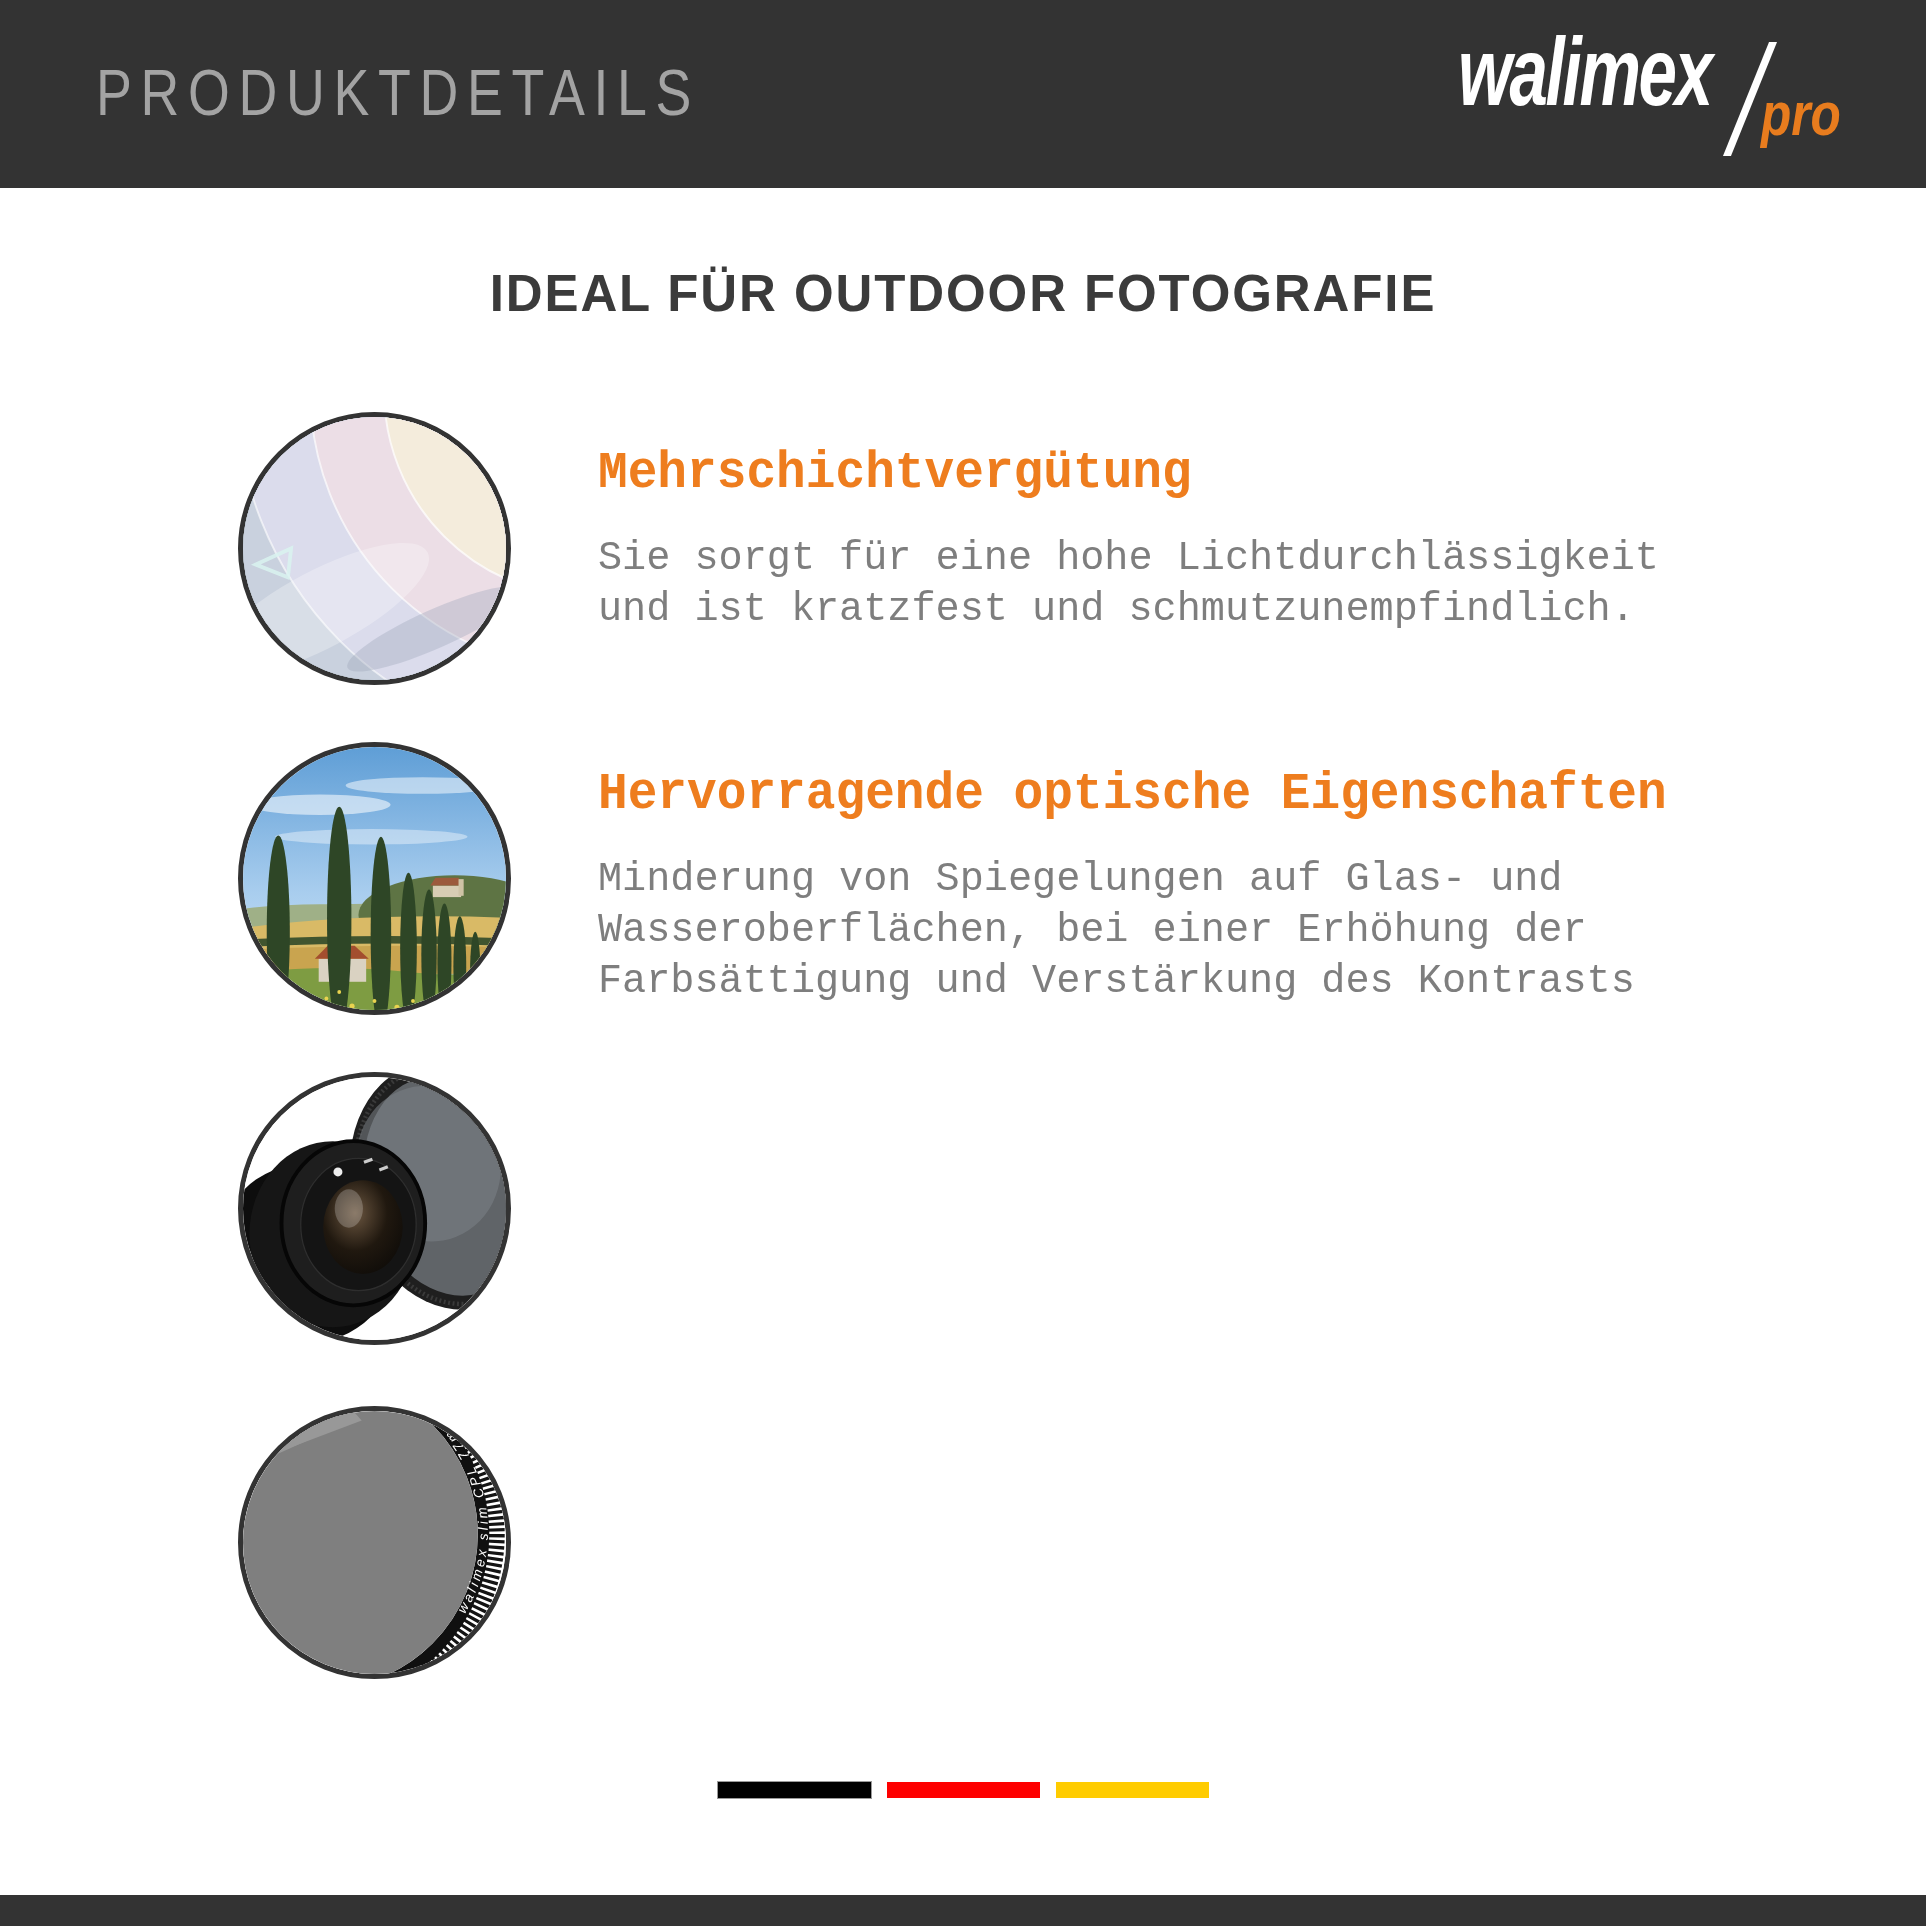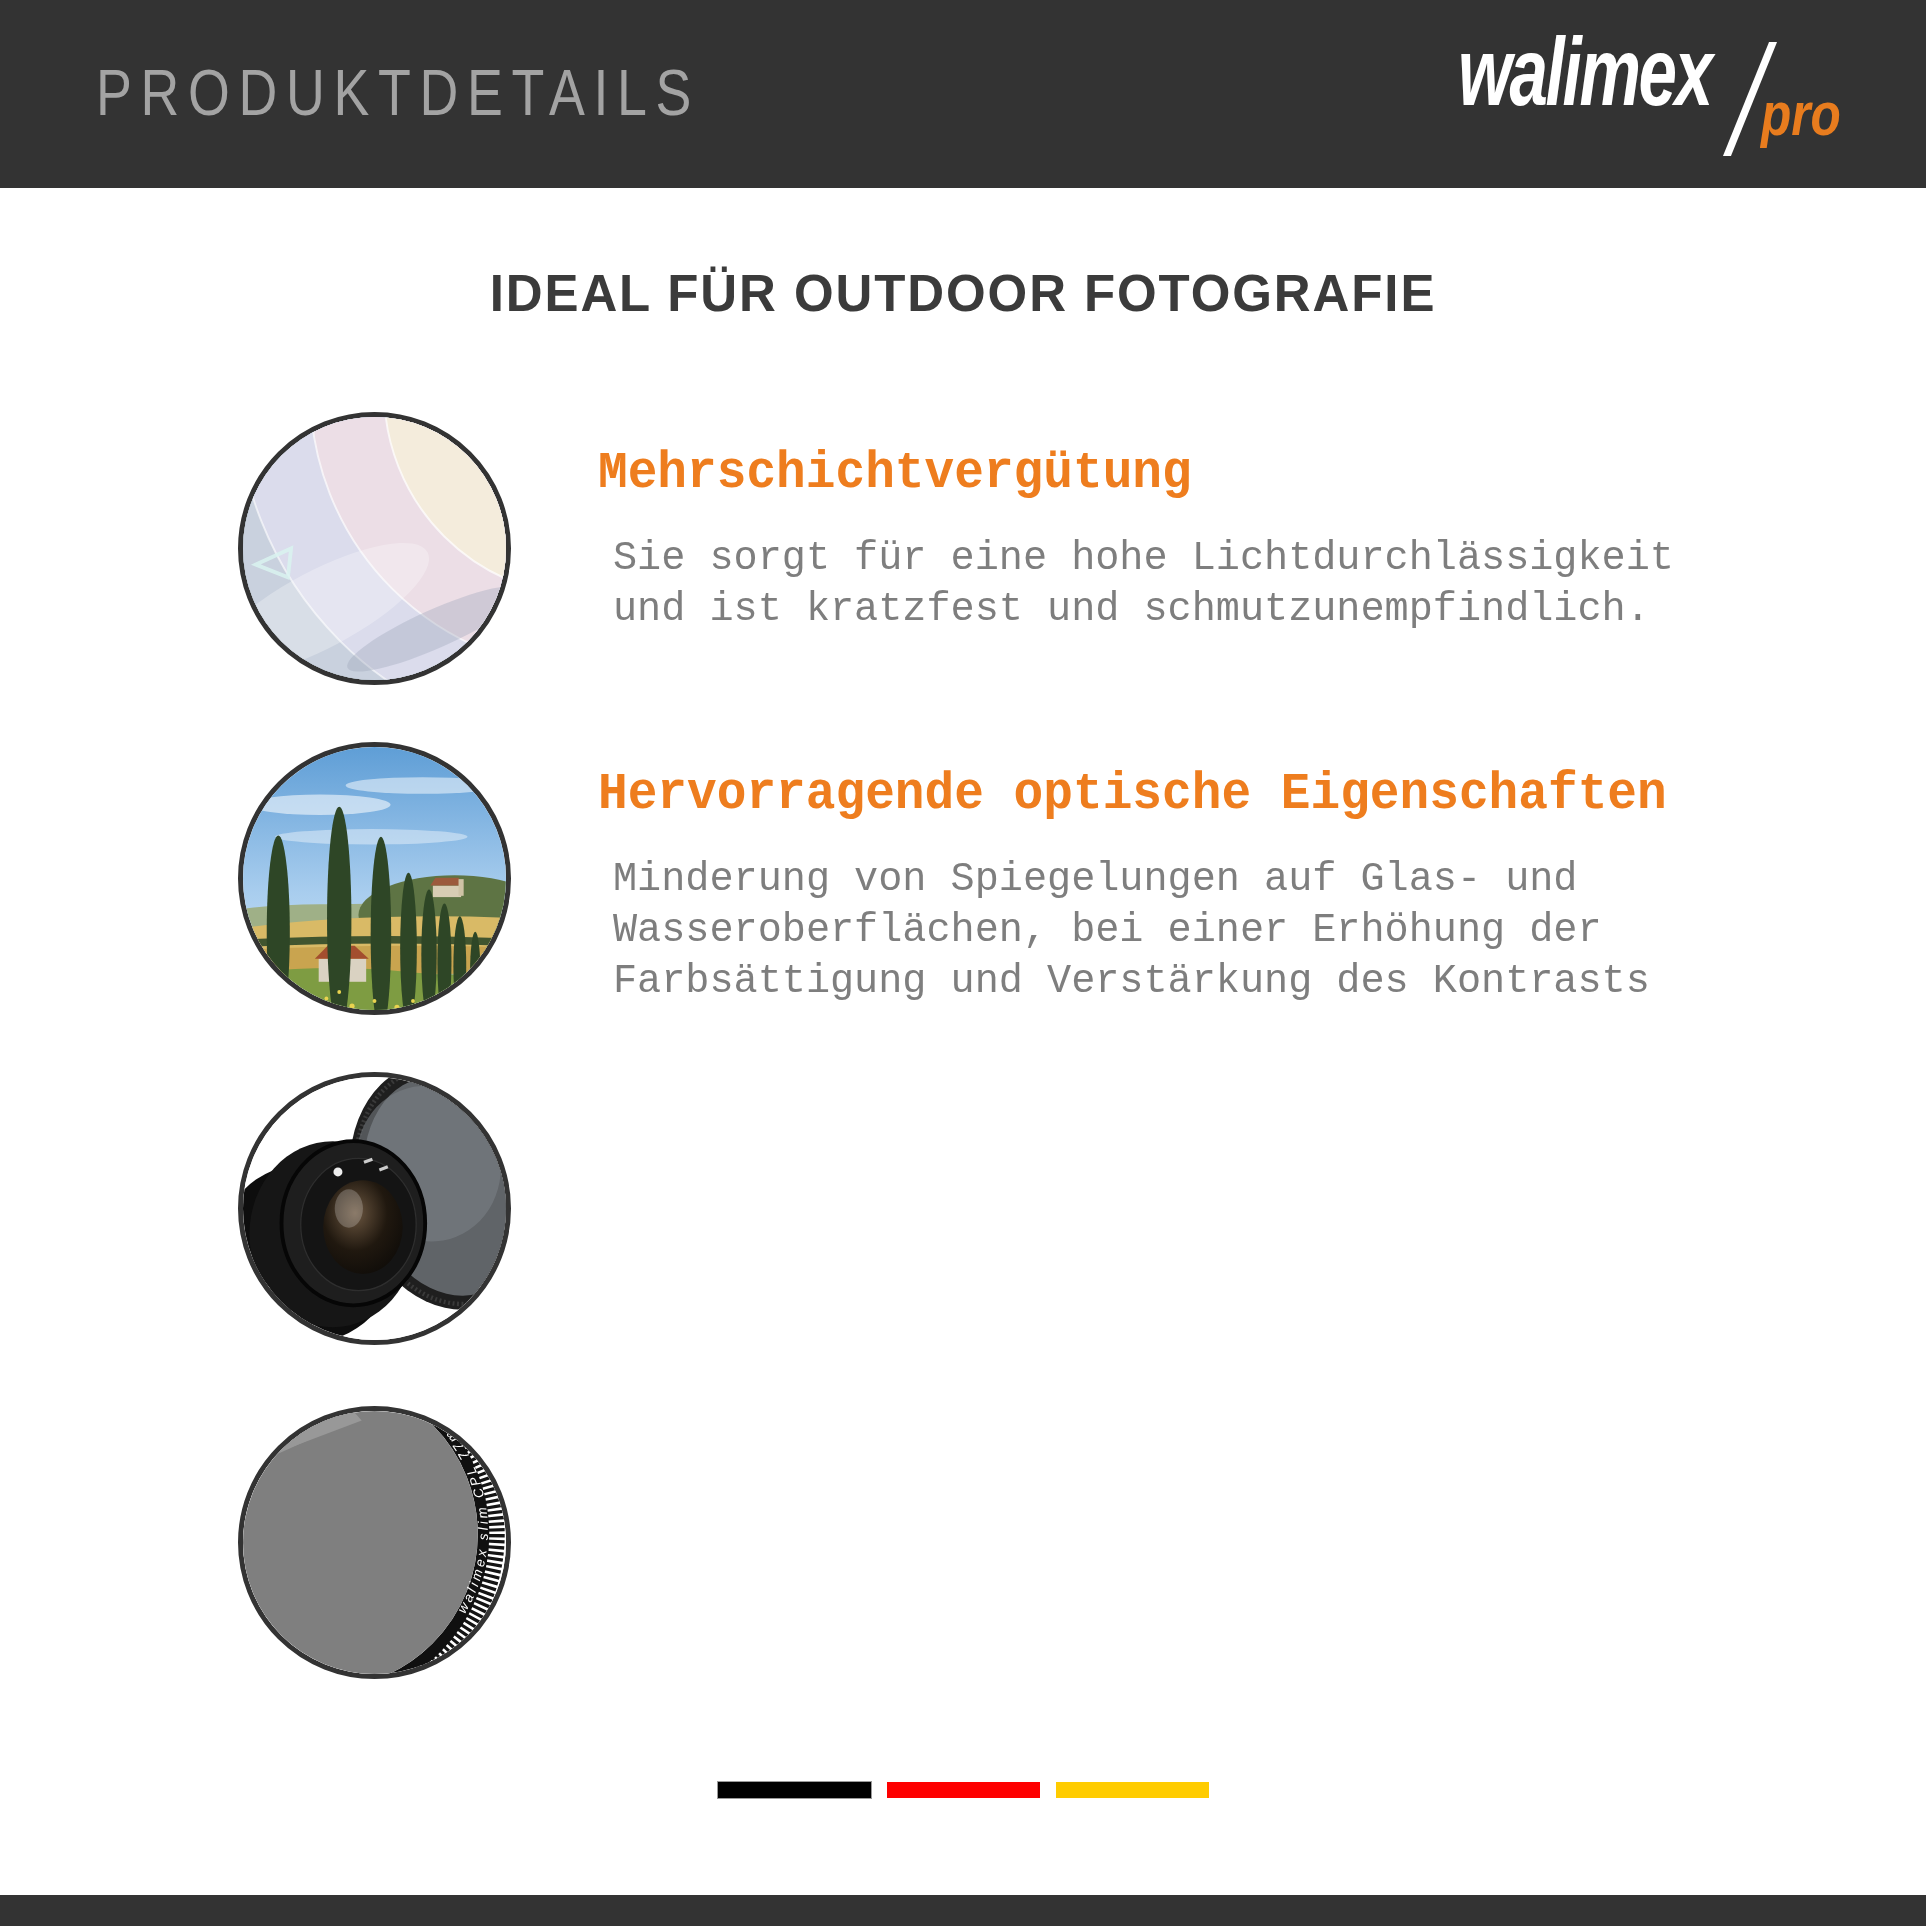--- a/index.html
+++ b/index.html
@@ -36,21 +36,21 @@
   .circle{
     position:absolute;left:238px;width:263px;height:263px;border-radius:50%;
     border:5.8px solid #333333;overflow:hidden;background:#ffffff;
   }
   .circle svg{display:block;width:263px;height:263px;}
   .feature{position:absolute;left:598px;width:1091px;font-family:Liberation Mono, monospace;}
   .feature-title{
     font-size:51px;line-height:51px;font-weight:bold;color:#ee7d1e;white-space:nowrap;
     transform:scaleX(0.97);transform-origin:left top;
   }
-  .feature-body{position:absolute;left:15px;top:85px;}
+  .feature-body{position:absolute;left:0;top:85px;}
   .feature-line{
     font-size:41px;line-height:51px;color:#7e7e7e;white-space:nowrap;
     transform:scaleX(0.98);transform-origin:left top;
   }
   
   .flags{position:absolute;left:718px;top:1782px;width:491px;height:16px;}
   .flag-bar{position:absolute;top:0;width:153px;height:16px;}
   .flag-black{left:0;background:#000000;outline:1.3px solid #9a9a9a;}
   .flag-red{left:169px;background:#fe0000;}
   .flag-gold{left:338px;background:#ffcc00;}

